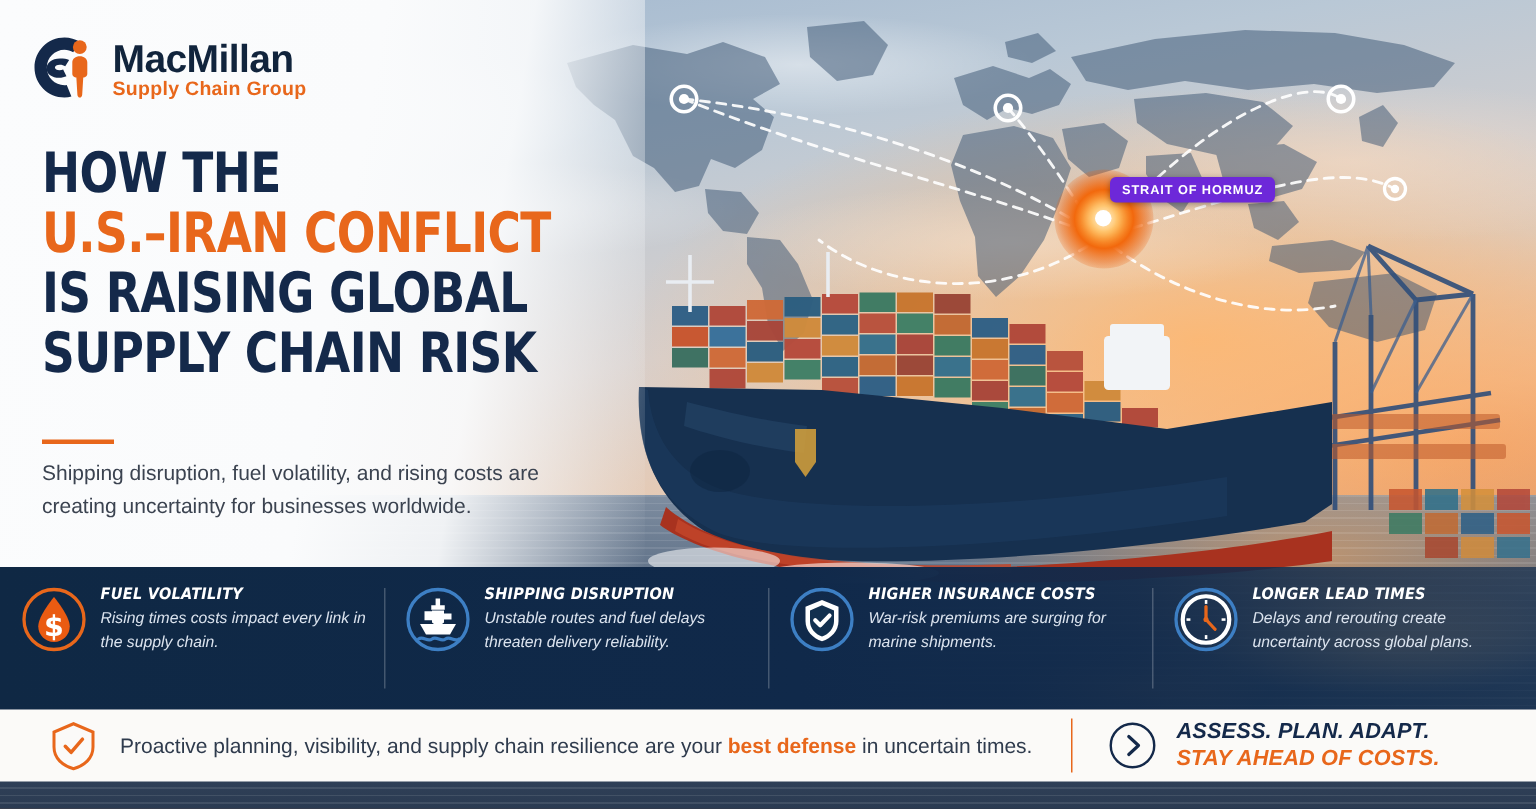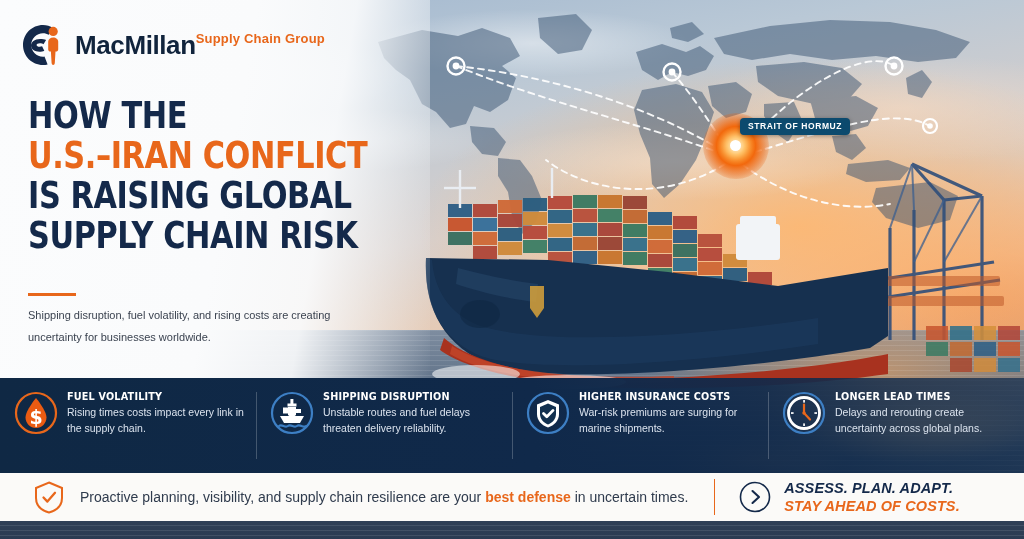--- a/index.html
+++ b/index.html
@@ -50,80 +50,80 @@
     position:absolute; left:703px; top:113px; width:66px; height:66px;
     border-radius:50%;
     background:radial-gradient(circle, #fff6e6 0%, #ffb347 18%, #f2680d 42%, rgba(235,95,10,.45) 62%, rgba(235,95,10,0) 78%);
   }
   .hormuz-core {
     position:absolute; left:730px; top:140px; width:11px; height:11px; border-radius:50%;
     background:#fff; box-shadow:0 0 9px 4px rgba(255,220,160,.95);
   }
   .hormuz-label {
     position:absolute; left:740px; top:118px;
-    background:#0c4a6e; color:#fff; border-radius:4px;
+    background:#6d28d9; color:#fff; border-radius:4px;
     padding:3px 8px 4px; font-size:8.5px; font-weight:700; letter-spacing:.6px;
     font-family:"Liberation Sans", sans-serif; white-space:nowrap;
     box-shadow:0 1px 4px rgba(0,0,0,.35);
   }
 
   
   .port { position:absolute; right:0; top:150px; width:230px; height:240px; }
   .port svg { width:100%; height:100%; display:block; }
 
   .ship { position:absolute; left:418px; top:168px; width:470px; height:222px; }
   .ship svg { width:100%; height:100%; display:block; }
 
   
   .panel {
     position:absolute; left:0; top:0; width:430px; height:378px;
     background:linear-gradient(100deg, #fbfcfd 0%, #fafbfc 52%, rgba(250,251,252,.92) 72%, rgba(243,245,247,.35) 90%, rgba(240,243,246,0) 100%);
   }
   .logo-wrap { position:absolute; left:20px; top:22px; display:flex; align-items:center; gap:9px; }
   .logo-mark { width:46px; height:46px; flex:none; }
   .logo-mark svg { width:100%; height:100%; display:block; }
-  .logo-text { display:flex; flex-direction:row; line-height:1; }
+  .logo-text { display:flex; flex-direction:column; line-height:1; }
   .logo-name { font-size:26px; font-weight:700; color:#11243c; letter-spacing:-.4px; }
   .logo-sub { font-size:13px; font-weight:700; color:#e8671b; letter-spacing:.2px; margin-top:0; }
 
   .headline { position:absolute; left:28px; top:96px; width:400px; }
   .headline .ln {
     font-family:"DejaVu Sans", sans-serif;
     font-size:37px; font-weight:700; line-height:40px;
     letter-spacing:-.5px; color:#14294a;
     transform:scaleX(.82); transform-origin:left center;
     white-space:nowrap;
   }
   .headline .accent { color:#e8671b; }
 
   .rule { position:absolute; left:28px; top:293px; width:48px; height:3px; background:#e8671b; }
 
   .subcopy {
     position:absolute; left:28px; top:304px; width:355px;
-    font-size:11px; line-height:22px; color:#3b4350; font-weight:400;
+    font-size:14px; line-height:22px; color:#3b4350; font-weight:400;
   }
 
   
   .band {
     position:absolute; left:0; top:378px; width:1024px; height:95px;
     background:linear-gradient(90deg, #0f2844 0%, #10294a 52%, rgba(16,41,74,.93) 74%, rgba(18,44,76,.82) 88%, rgba(20,46,78,.74) 100%);
   }
   .cards { position:absolute; inset:0; display:flex; align-items:center; }
   .card {
     position:relative; flex:1 1 0; min-width:0;
     display:flex; align-items:flex-start; gap:9px;
     padding:0 10px 0 14px; height:100%;
   }
   .card + .card::before {
     content:""; position:absolute; left:0; top:14px; bottom:14px; width:1px;
     background:rgba(255,255,255,.22);
   }
   .card-icon { width:44px; height:44px; flex:none; margin-top:13px; }
   .card-icon svg { width:100%; height:100%; display:block; }
-  .card-txt { padding-top:12px; min-width:0; }
+  .card-txt { padding-top:12px; min-width:0;font-style:italic; }
   .card-title {
     font-family:"DejaVu Sans", sans-serif;
     font-size:10.5px; font-weight:700; color:#ffffff;
     letter-spacing:.2px; transform:scaleX(.92); transform-origin:left center;
     white-space:nowrap; margin-bottom:3px;
   }
   .card-desc { font-size:10.5px; line-height:15.5px; color:#dbe3ee; }
 
   
   .footer {

